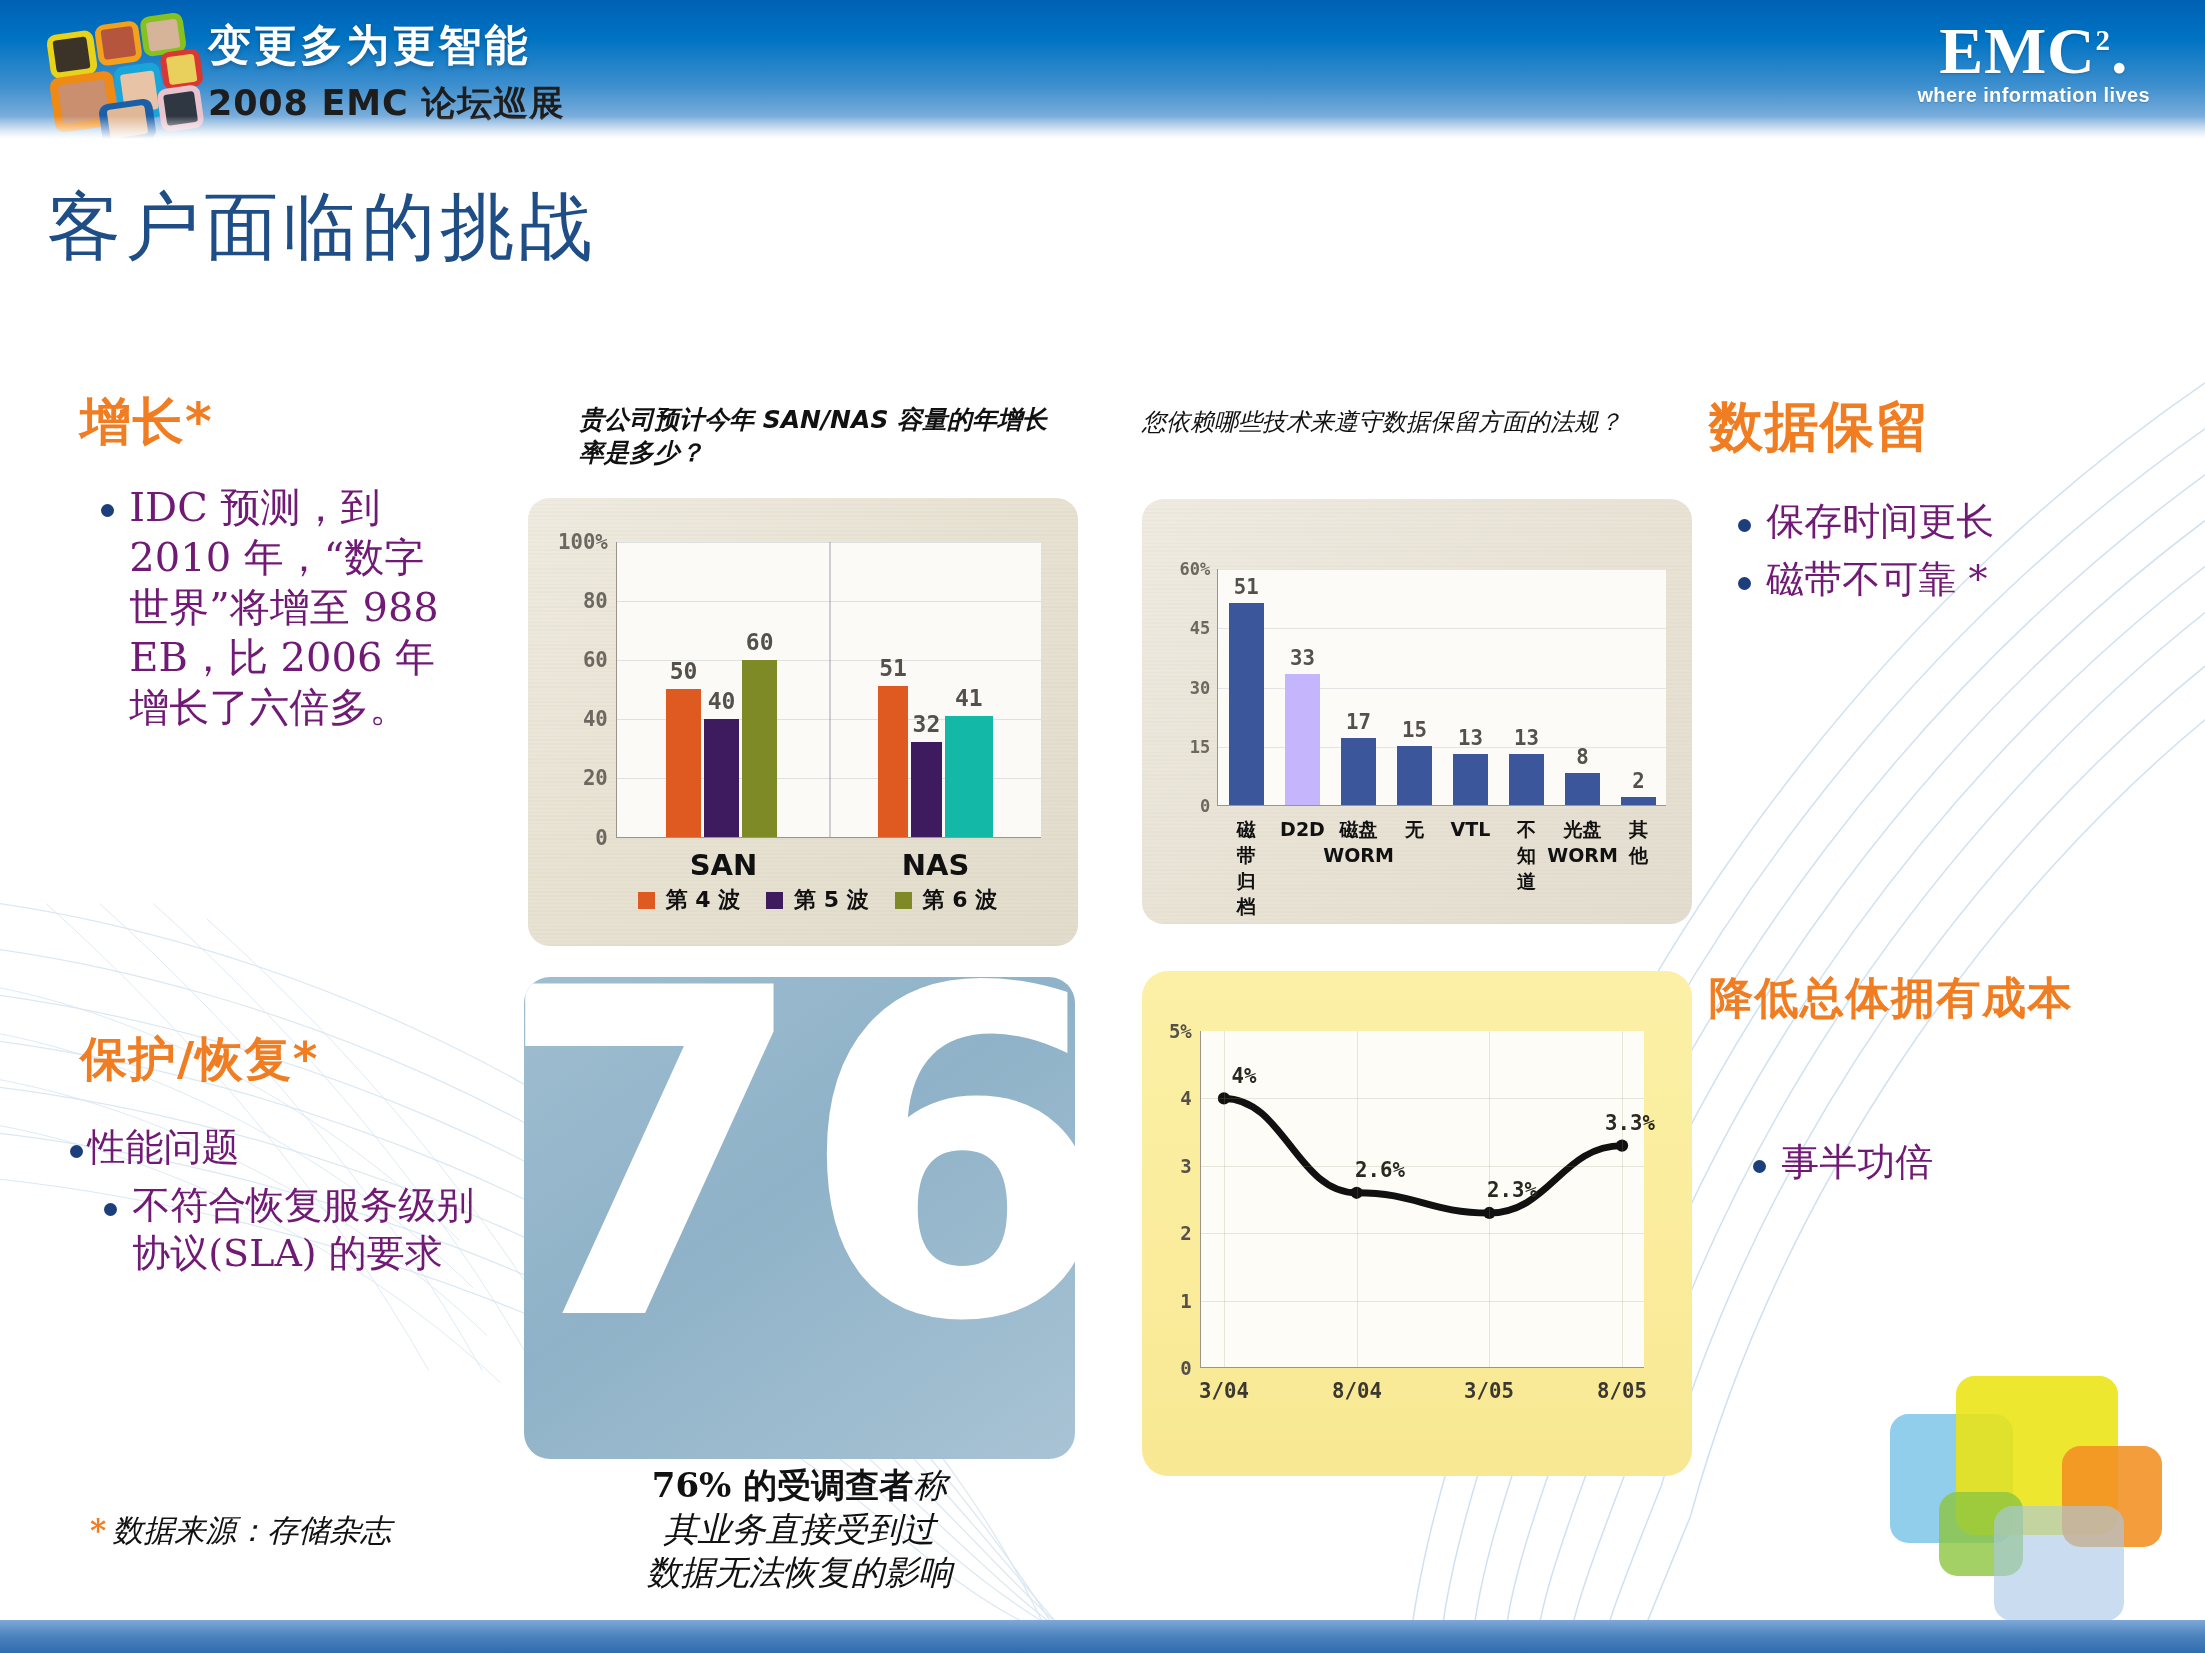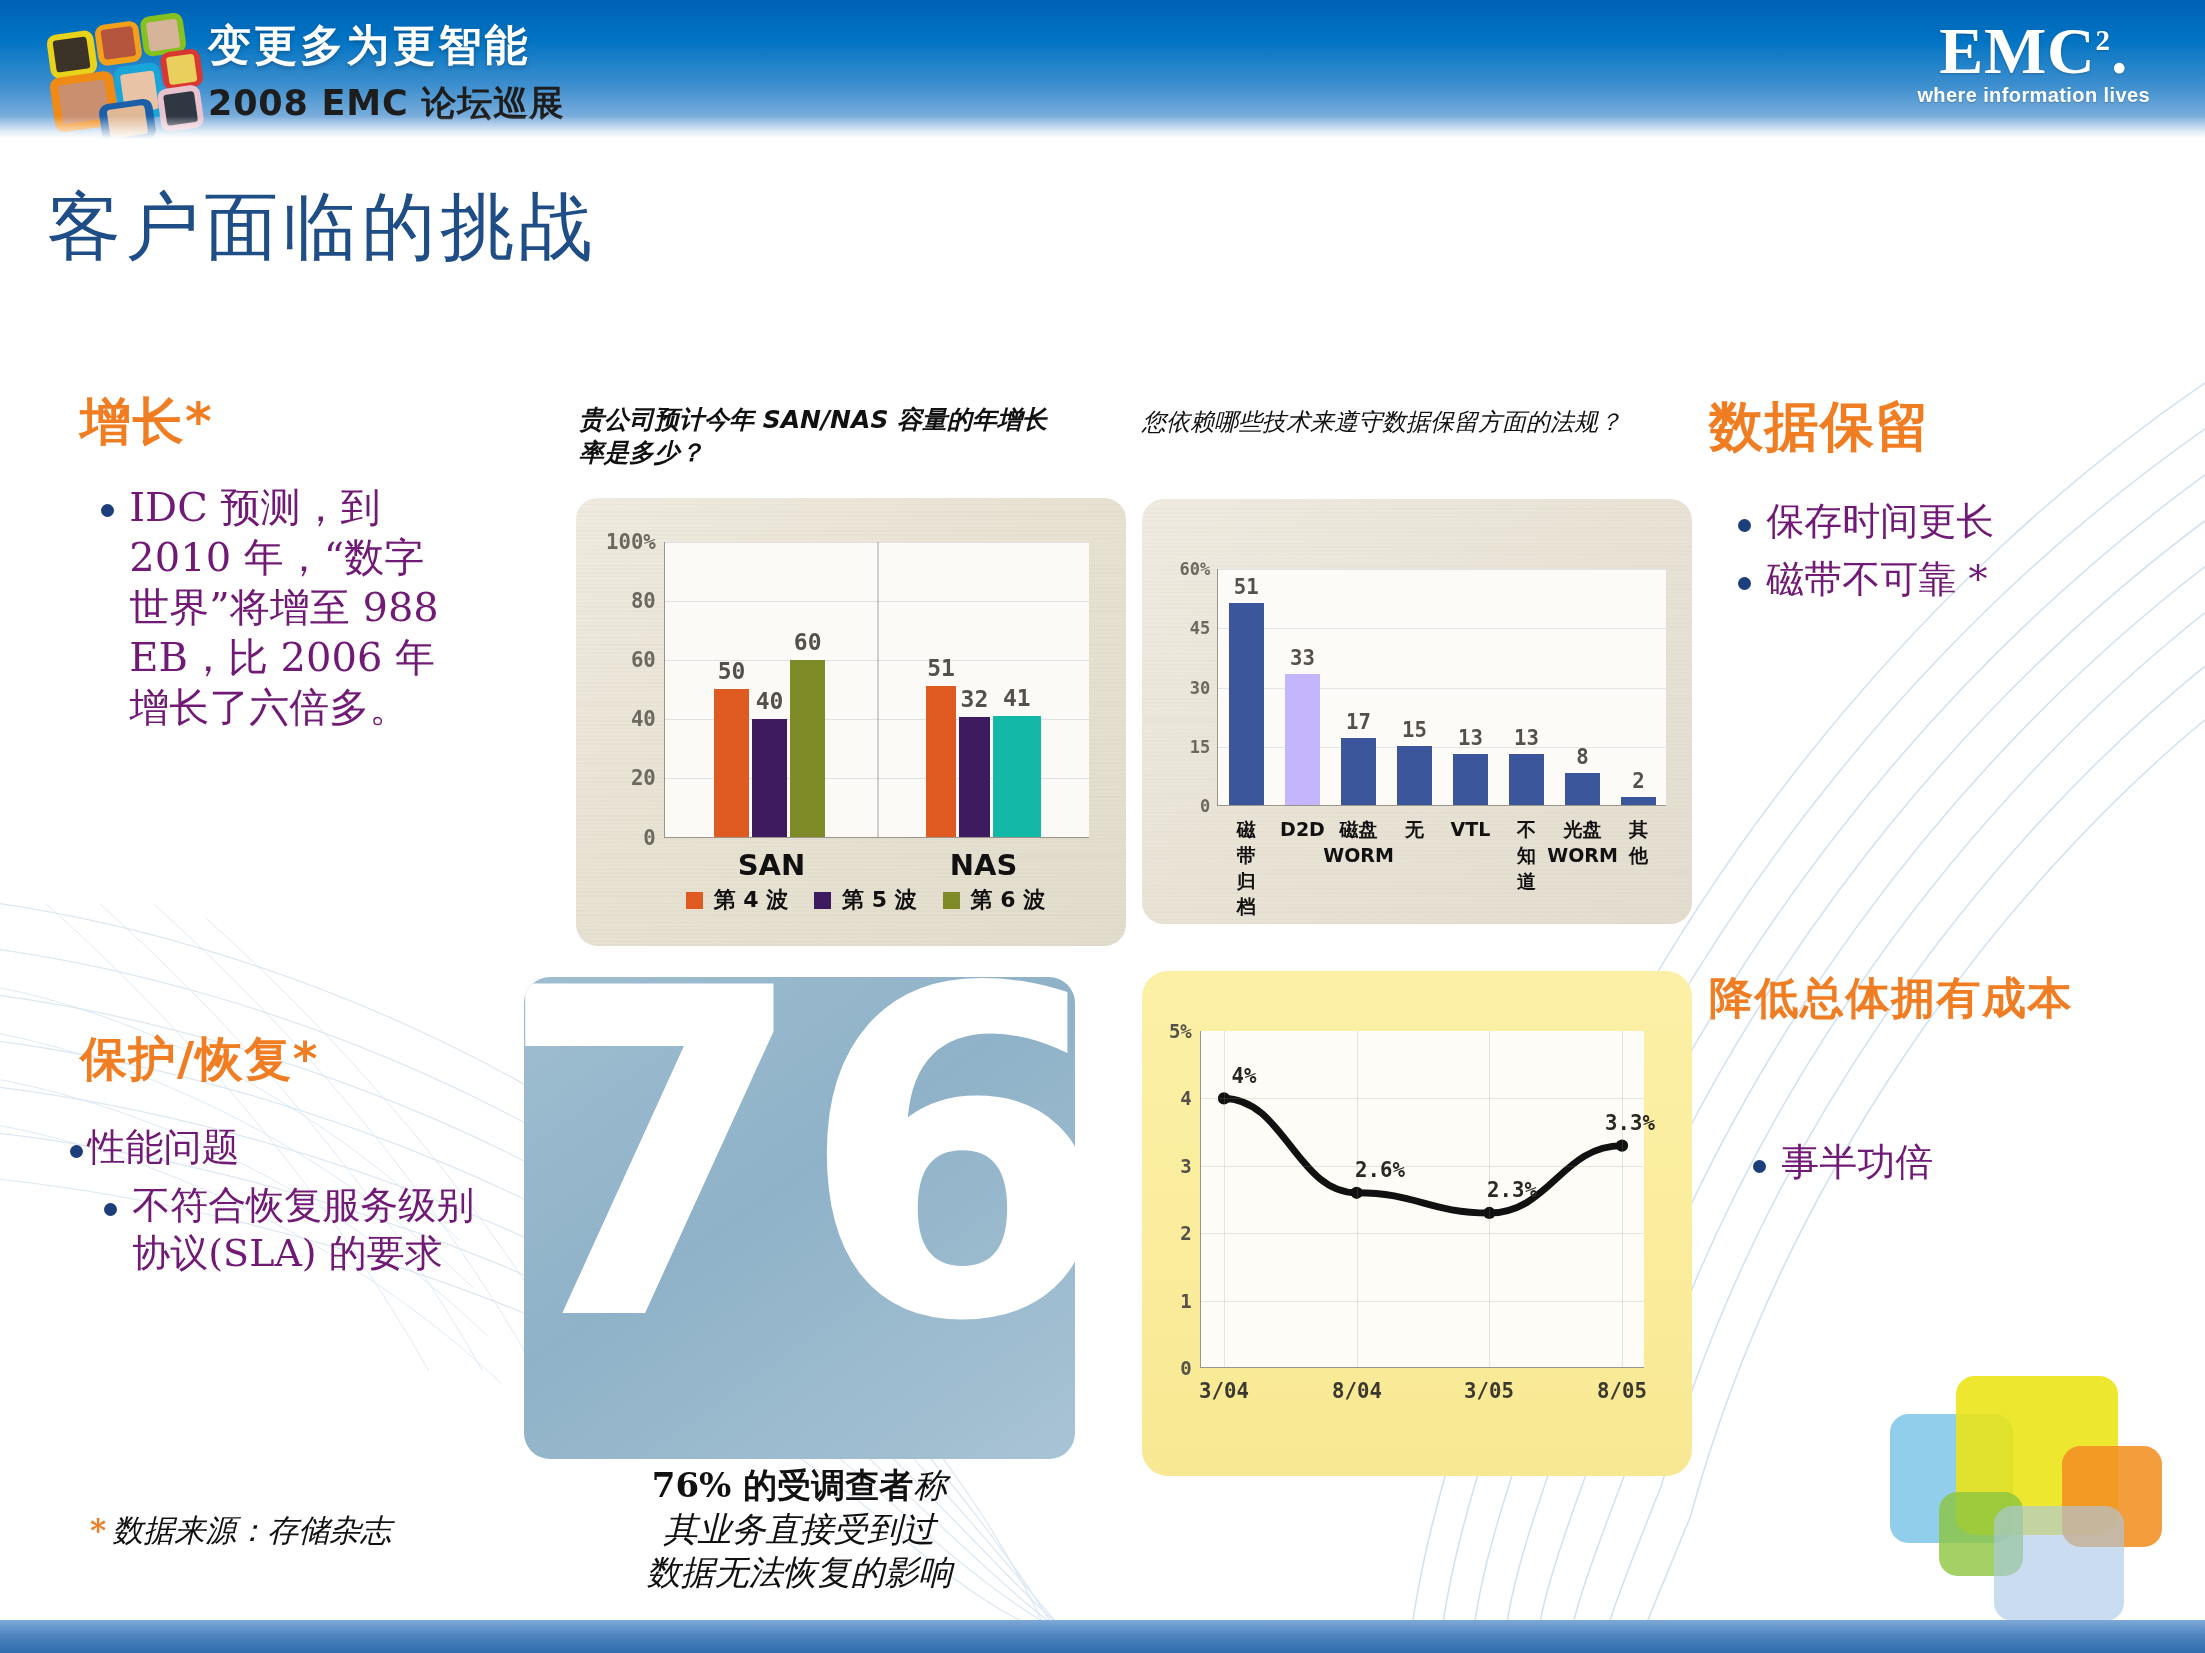--- a/index.html
+++ b/index.html
@@ -113,21 +113,20 @@
     color:#111; line-height:1.3;
   }
   #cap1 { left:579px; top:404px; width:475px; font-size:25px; }
 
   .panel1 {
     position:absolute; left:528px; top:498px; width:550px; height:448px; z-index:2;
     background:
       repeating-linear-gradient(0deg, rgba(170,160,140,.06) 0 1.5px, rgba(0,0,0,0) 1.5px 3.8px),
       linear-gradient(140deg,#EFEBE0 0%,#E8E2D3 45%,#E2DCCC 100%);
     border-radius:21.4px;
-    margin-left:48px;
   }
   .plot1 {
     position:absolute; left:88px; top:44px; width:425px; height:296px;
     background:#FBFAF7;
     border-left:1.5px solid #9a948a;
     border-bottom:1.5px solid #9a948a;
   }
   .plot1 .hline { position:absolute; left:0; width:100%; height:0.8px; background:rgba(120,130,150,.22); }
   .plot1 .vdiv  { position:absolute; top:0; height:100%; width:1.5px; background:rgba(150,150,160,.45); left:50%; }
   .ylab1 { position:absolute; right:100%; margin-right:9.2px; transform:translateY(-52%);
@@ -376,21 +375,21 @@
         </div>
         <div class="bar" style="width: 35px; height: 177px; background: rgb(126, 138, 37);">
           <span class="vlabel">60</span>
         </div>
         <div class="grp-name">SAN</div>
       </div>
       <div class="grp" style="left: 261px; width: 115px;">
         <div class="bar" style="width: 35px; height: 151px; background: rgb(222, 90, 33);">
           <span class="vlabel">51</span>
         </div>
-        <div class="bar" style="width: 35px; height: 120px; background: rgb(62, 27, 94);">
+        <div class="bar" style="width: 35px; height: 95px; background: rgb(62, 27, 94);">
           <span class="vlabel">32</span>
         </div>
         <div class="bar" style="width: 56px; height: 121px; background: #14b8a6;">
           <span class="vlabel">41</span>
         </div>
         <div class="grp-name">NAS</div>
       </div>
     </div>
   <div class="legend1">
       <span class="item">

